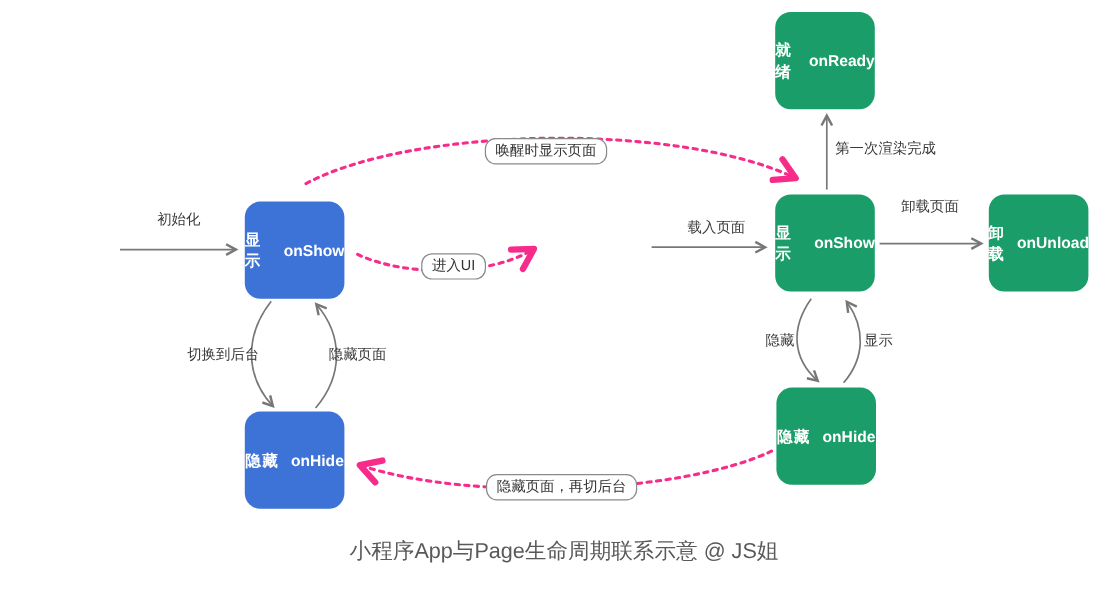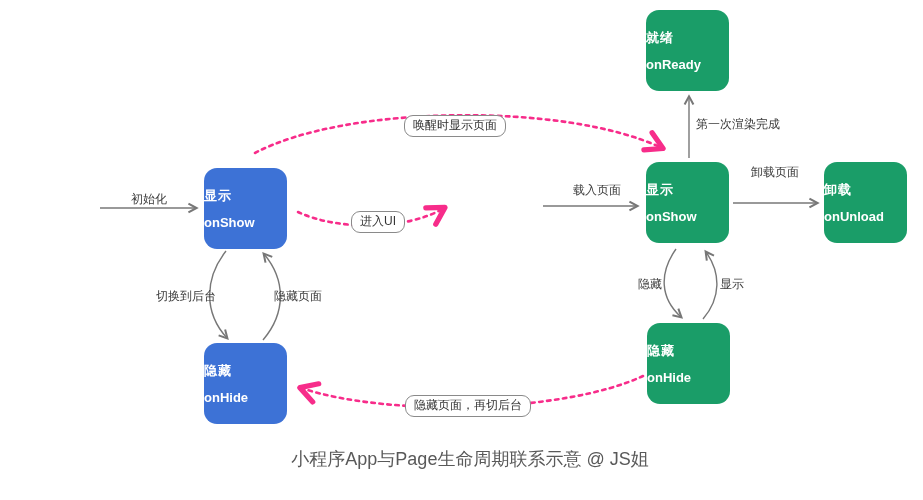--- a/index.html
+++ b/index.html
@@ -15,21 +15,21 @@
     position:relative;width:923px;height:500px;background:#ffffff;overflow:hidden;
     font-family:"Liberation Sans","DejaVu Sans",sans-serif;
   }
   .edges{position:absolute;left:0;top:0;pointer-events:none;}
   .edge{fill:none;stroke:var(--arrow);stroke-width:1.4px;}
   .flow{fill:none;stroke:var(--flow);stroke-width:2.6px;stroke-dasharray:3.5 4.5;stroke-linecap:round;}
   .mkg{fill:none;stroke:var(--arrow);stroke-width:1.6px;}
   .mkp{fill:none;stroke:var(--flow);stroke-width:2.2px;stroke-linecap:round;stroke-linejoin:round;}
   .node{
     position:absolute;width:83px;height:81px;border-radius:13px;color:#ffffff;
-    display:flex;flex-direction:column;justify-content:center;gap:10px;
+    display:flex;flex-direction:row;align-items:center;justify-content:center;gap:10px;
     font-weight:bold;z-index:2;
   }
   .node.app{background:var(--app-node);}
   .node.page{background:var(--page-node);}
   .node .zh{font-size:13px;letter-spacing:1px;}
   .node .en{font-size:13px;}
   .elabel{
     position:absolute;transform:translate(-50%,-50%);font-size:12px;color:var(--label);
     white-space:nowrap;z-index:2;text-align:right;
   }
@@ -93,21 +93,21 @@
   </div>
   <div class="node page" style="left:647px;top:323px">
     <span class="zh">隐藏</span>
     <span class="en">onHide</span>
   </div>
   <div class="node page" style="left:824px;top:162px">
     <span class="zh">卸载</span>
     <span class="en">onUnload</span>
   </div>
 
-  <div class="elabel" style="left:149px;top:199px">初始化</div>
+  <div class="elabel" style="left:149px;top:183px">初始化</div>
   <div class="elabel" style="left:597px;top:190px">载入页面</div>
   <div class="elabel" style="left:775px;top:172px">卸载页面</div>
   <div class="elabel elabel-left" style="left:696px;top:124px">第一次渲染完成</div>
   <div class="elabel" style="left:186px;top:296px">切换到后台</div>
   <div class="elabel" style="left:298px;top:296px">隐藏页面</div>
   <div class="elabel" style="left:650px;top:284px">隐藏</div>
   <div class="elabel" style="left:732px;top:284px">显示</div>
 
   <div class="pill" style="left:455px;top:126px">唤醒时显示页面</div>
   <div class="pill" style="left:378px;top:222px">进入UI</div>

